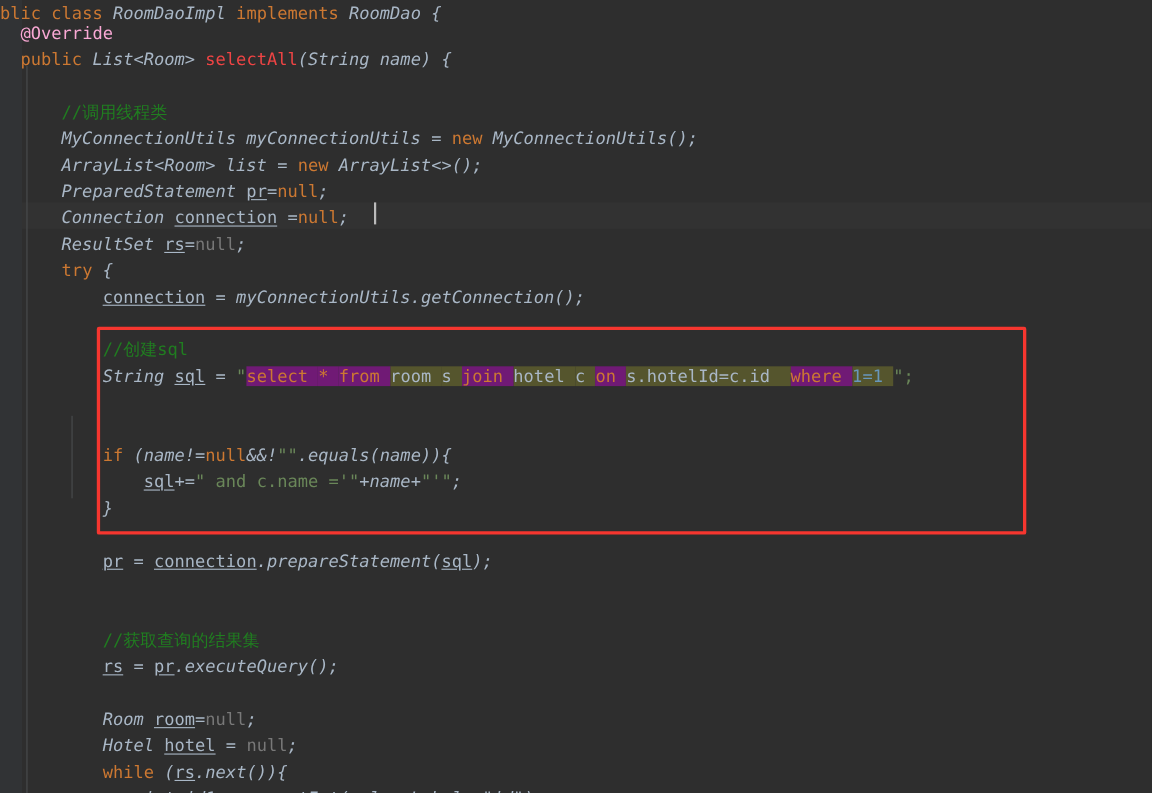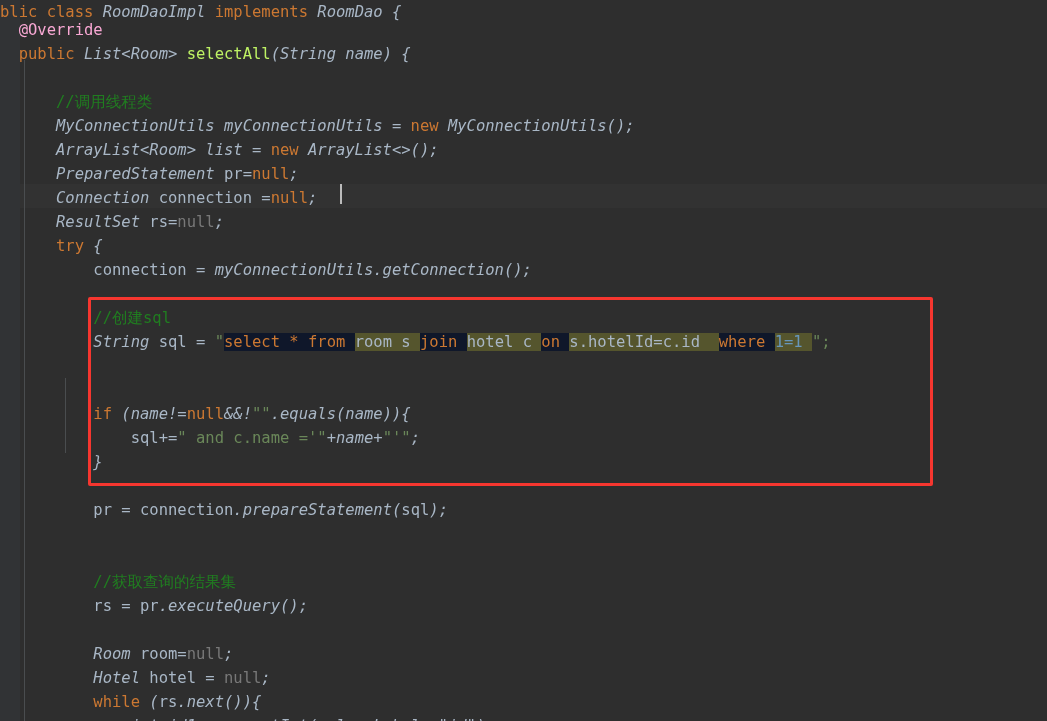--- a/index.html
+++ b/index.html
@@ -68,27 +68,27 @@
     position: absolute;
     left: 0;
     height: 24px;
     white-space: pre;
     color: #a9b7c6;
   }
 
   
   .kw       { color: #cc7832; }
   .plain    { color: #a9b7c6; font-style: italic; }
-  .fnname   { color: #bef264; }          
+  .fnname   { color: #ef4444; }          
   .anno     { color: #f9a8d4; }          
   .cmt      { color: #207d20; text-align: center; }          
   .str      { color: #6a8759; }          
   .dim      { color: #787878; }
-  .localvar { color: #a9b7c6; text-underline-offset:2px;}
-  .sql-kw    { color: #cc7832; background: #0f172a; }
+  .localvar { color: #a9b7c6; text-decoration: underline; text-underline-offset:2px;}
+  .sql-kw    { color: #cc7832; background: #701a75; }
   .sql-id    { color: #a9b7c6; background: #55552d; }
   .sql-num   { color: #6897bb; background: #55552d; }
 
   
   .caret {
     position: absolute;
     width: 2px;
     height: 20px;
     background: #bbbbbb;
     z-index: 8;

